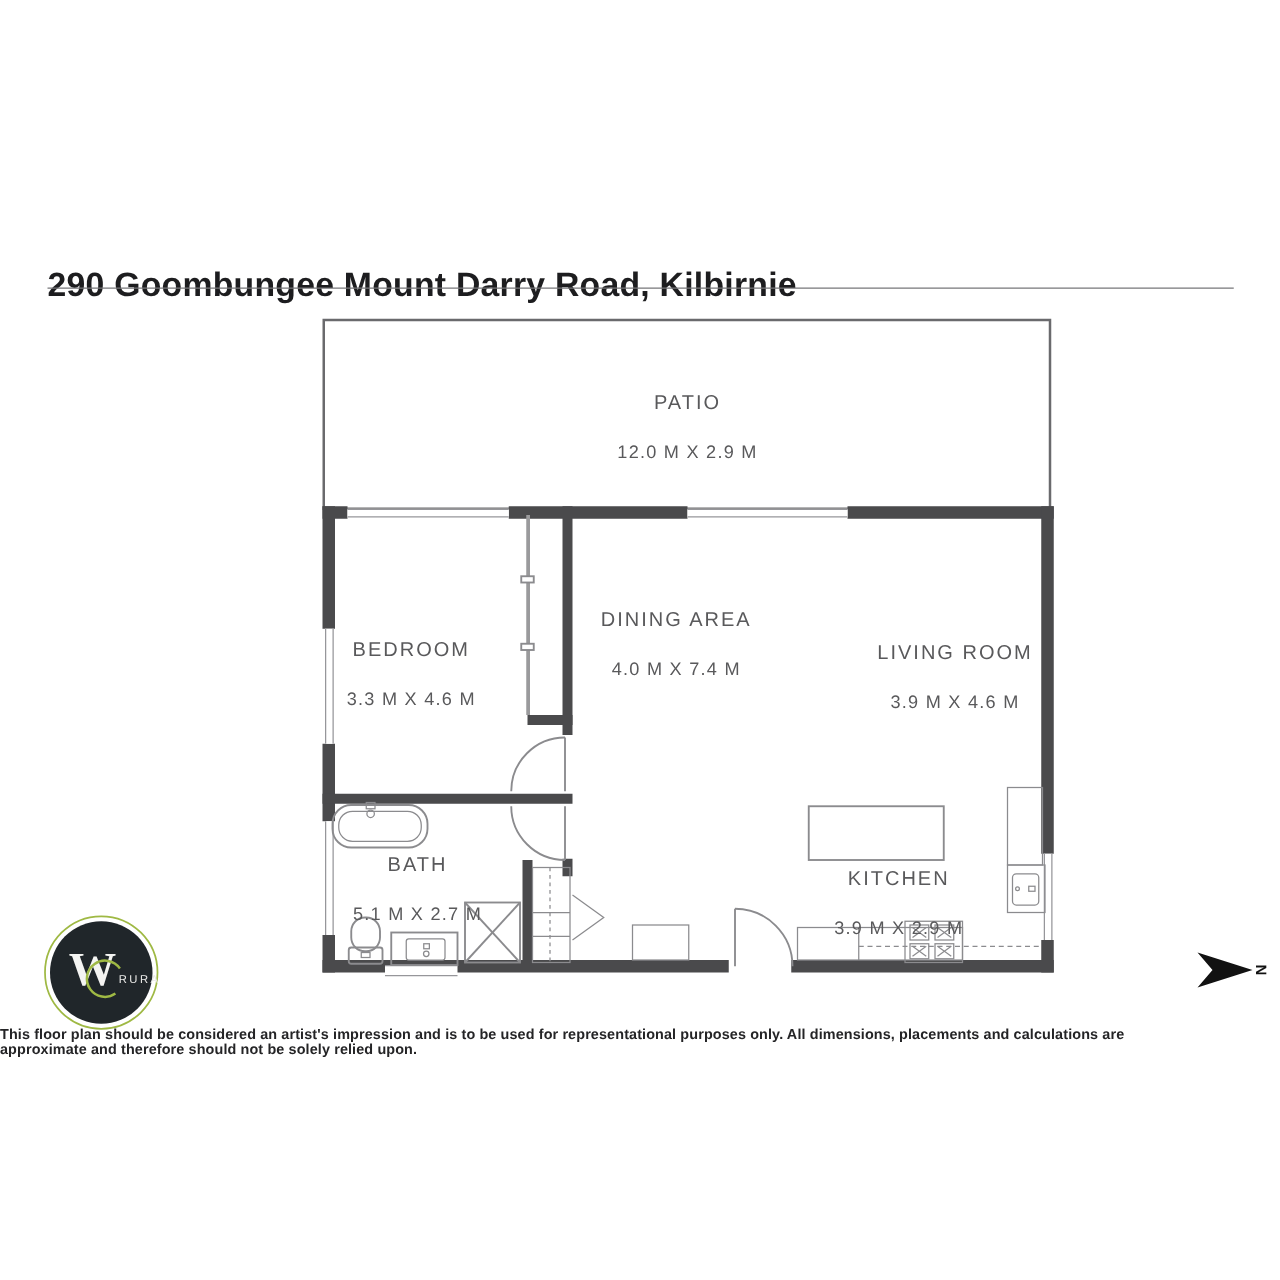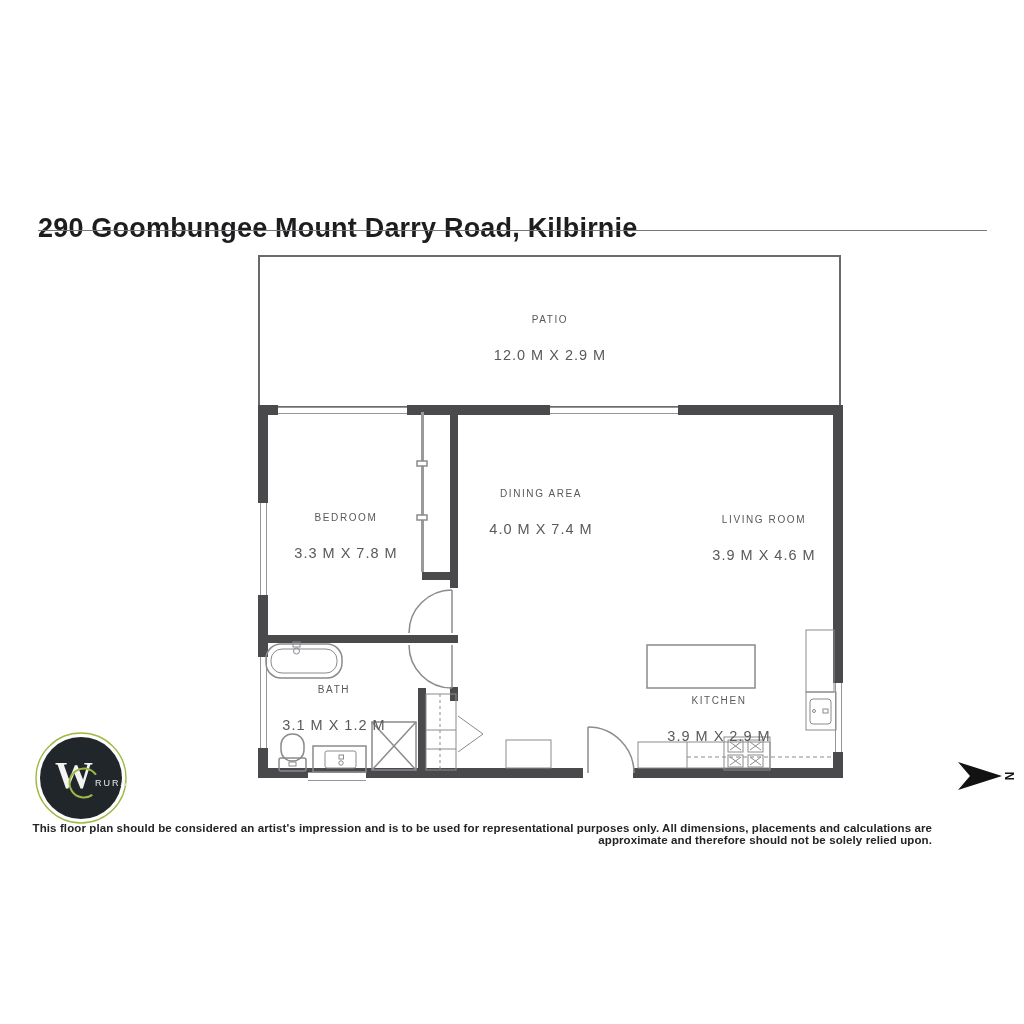--- a/index.html
+++ b/index.html
@@ -13,25 +13,25 @@
   .w{position:absolute;background:#4a4a4c;}
   .winh{position:absolute;height:7px;background:#fff;box-sizing:border-box;
         border-top:1.6px solid #96969a;border-bottom:1.6px solid #96969a;}
   .winv{position:absolute;width:7px;background:#fff;box-sizing:border-box;
         border-left:1.6px solid #96969a;border-right:1.6px solid #96969a;}
   .thinline{position:absolute;background:#9a9a9c;}
   .patio-rect{position:absolute;left:258px;top:255px;width:583px;height:153px;
               border:2px solid #6a6a6d;box-sizing:border-box;}
   .room-label{position:absolute;transform:translateX(-50%);text-align:center;
               color:#59595b;white-space:nowrap;}
-  .room-label .nm{font-size:10px;letter-spacing:1.6px;}
+  .room-label .nm{font-size:16px;letter-spacing:1.6px;}
   .room-label .dm{font-size:14.5px;letter-spacing:1px;margin-top:22px;}
   .overlay{position:absolute;left:0;top:0;pointer-events:none;}
   
-  .disclaimer{position:absolute;left:0;top:822px;width:932px;text-align:right;
+  .disclaimer{position:absolute;left:0;top:822px;width:932px;text-align:left;
               font-size:11.5px;font-weight:600;color:#242426;letter-spacing:.1px;}
   .logo-box{position:absolute;left:34px;top:731px;width:94px;height:94px;}
   .north-box{position:absolute;left:950px;top:754px;width:72px;height:48px;}
 </style>
 </head>
 <body>
 
 <div class="canvas">
 
   <div class="title">290 Goombungee Mount Darry Road, Kilbirnie</div>
@@ -159,35 +159,35 @@
           <circle cx="814" cy="711" r="1.5"></circle>
           <rect x="823" y="709" width="5" height="4"></rect>
         </g>
       </g>
     </svg>
 
     <div class="room-label" style="left:550px;top:314px">
       <div class="nm">PATIO</div>
       <div class="dm">12.0 M X 2.9 M</div>
     </div>
-    <div class="room-label" style="left:346px;top:512px">
+    <div class="room-label" style="left:329px;top:512px">
       <div class="nm">BEDROOM</div>
-      <div class="dm">3.3 M X 7.8 M</div>
+      <div class="dm">3.3 M X 4.6 M</div>
     </div>
     <div class="room-label" style="left:541px;top:488px">
       <div class="nm">DINING AREA</div>
       <div class="dm">4.0 M X 7.4 M</div>
     </div>
     <div class="room-label" style="left:764px;top:514px">
       <div class="nm">LIVING ROOM</div>
       <div class="dm">3.9 M X 4.6 M</div>
     </div>
     <div class="room-label" style="left:334px;top:684px">
       <div class="nm">BATH</div>
-      <div class="dm">3.1 M X 1.2 M</div>
+      <div class="dm">5.1 M X 2.7 M</div>
     </div>
     <div class="room-label" style="left:719px;top:695px">
       <div class="nm">KITCHEN</div>
       <div class="dm">3.9 M X 2.9 M</div>
     </div>
   </div>
 
   <div class="logo-box">
     <svg width="94" height="94" viewBox="0 0 94 94">
       <circle cx="47" cy="47" r="45" fill="none" stroke="#9fb944" stroke-width="1.4"></circle>

